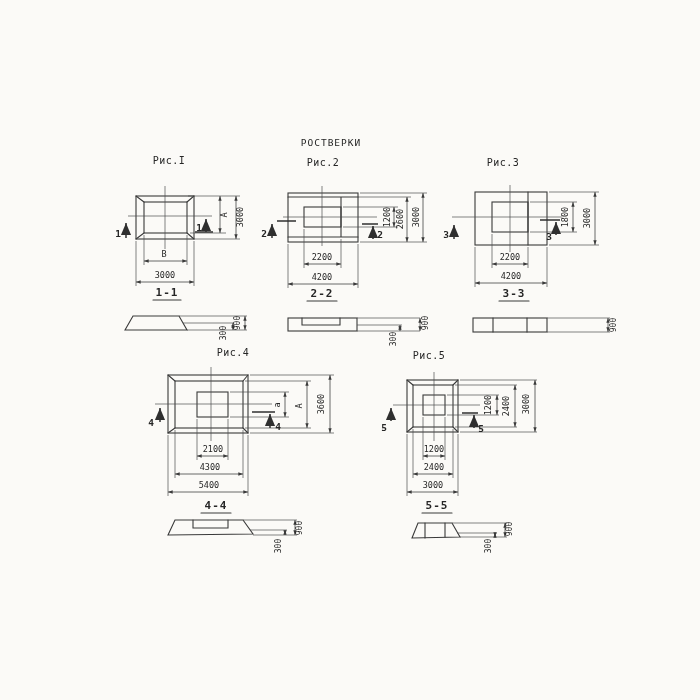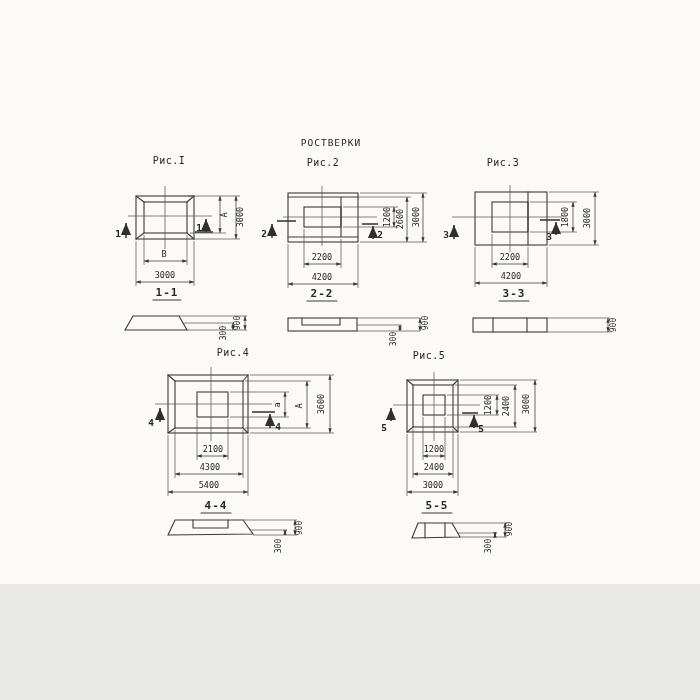--- a/index.html
+++ b/index.html
@@ -1,16 +1,16 @@
 <!DOCTYPE html>
 <html><head>
 <meta charset="utf-8">
 <style>
   html,body{margin:0;padding:0;background:#e8e8e4;}
-  .sheet{position:relative;width:700px;height:584px;margin:0 auto;background:#fbfaf7;overflow:hidden;
+  .sheet{position:relative;width:700px;height:700px;margin:0 auto;background:#fbfaf7;overflow:hidden;
          font-family:"DejaVu Sans Mono", monospace;}
   svg{position:absolute;left:0;top:0;}
   .ln{stroke:#3a3a3a;stroke-width:1.1;fill:none;stroke-linecap:round;}
   .thin{stroke:#4d4d4d;stroke-width:0.7;fill:none;}
   .dimln{stroke:#454545;stroke-width:0.8;fill:none;}
   .secln{stroke:#2f2f2f;stroke-width:1.5;fill:none;}
   text{fill:#262626;}
   .cap{font-size:10px;letter-spacing:0.5px;}
   .ttl{font-size:9.5px;letter-spacing:1px;}
   .d{font-size:8.5px;}

